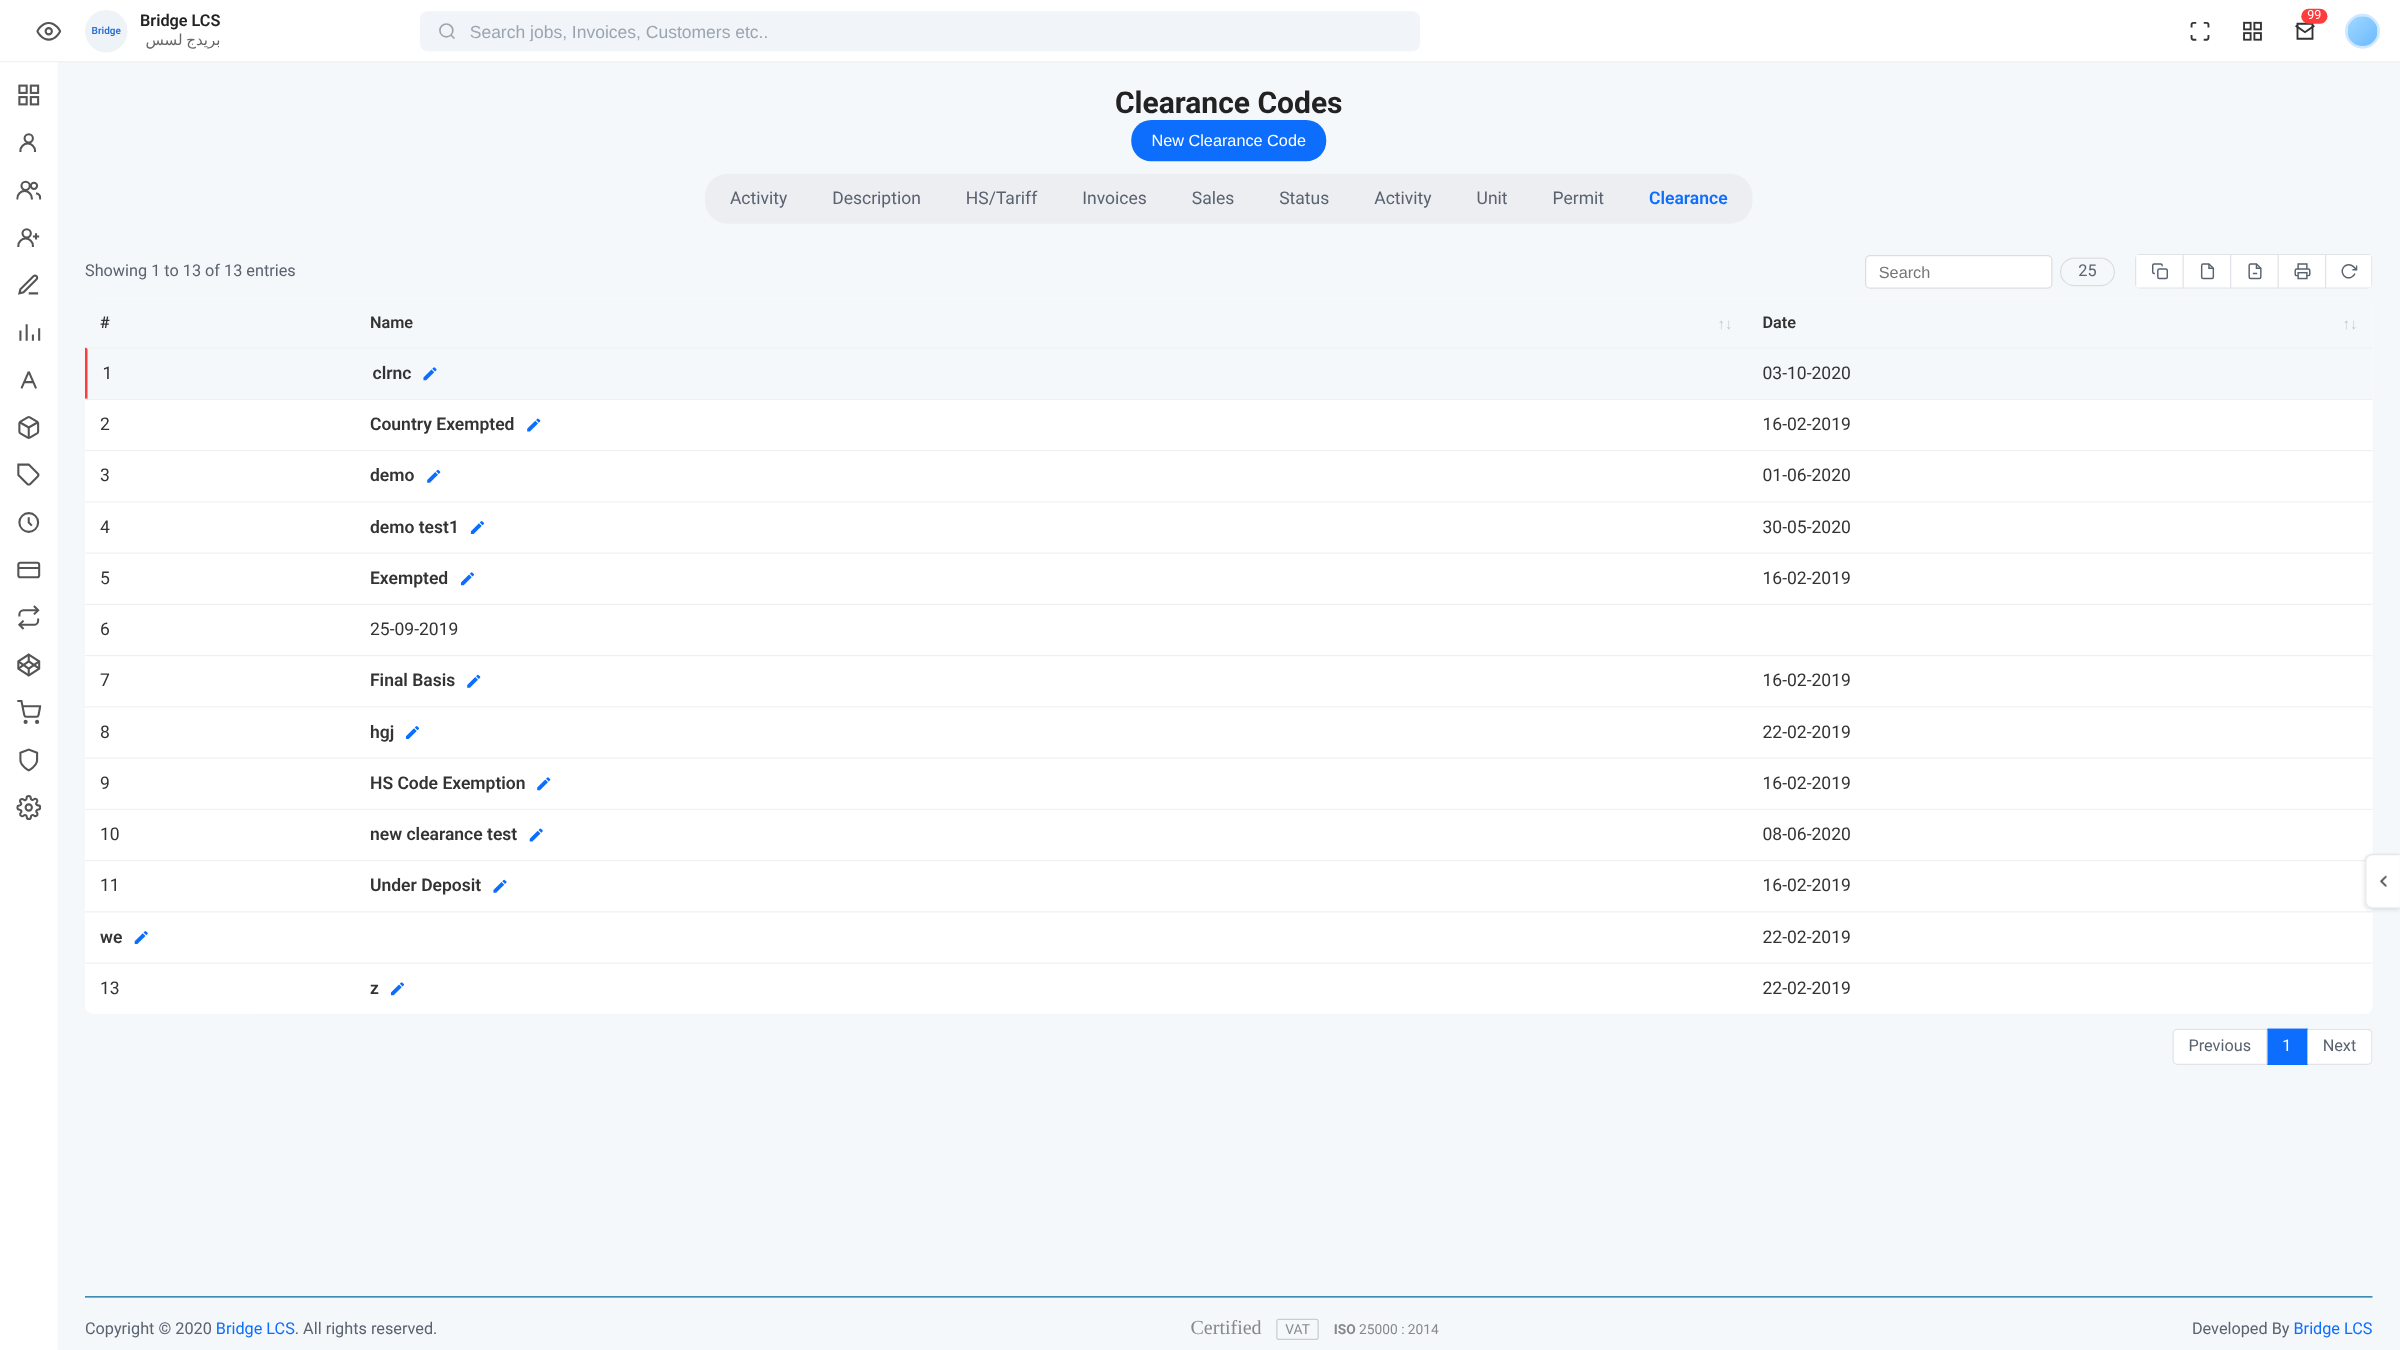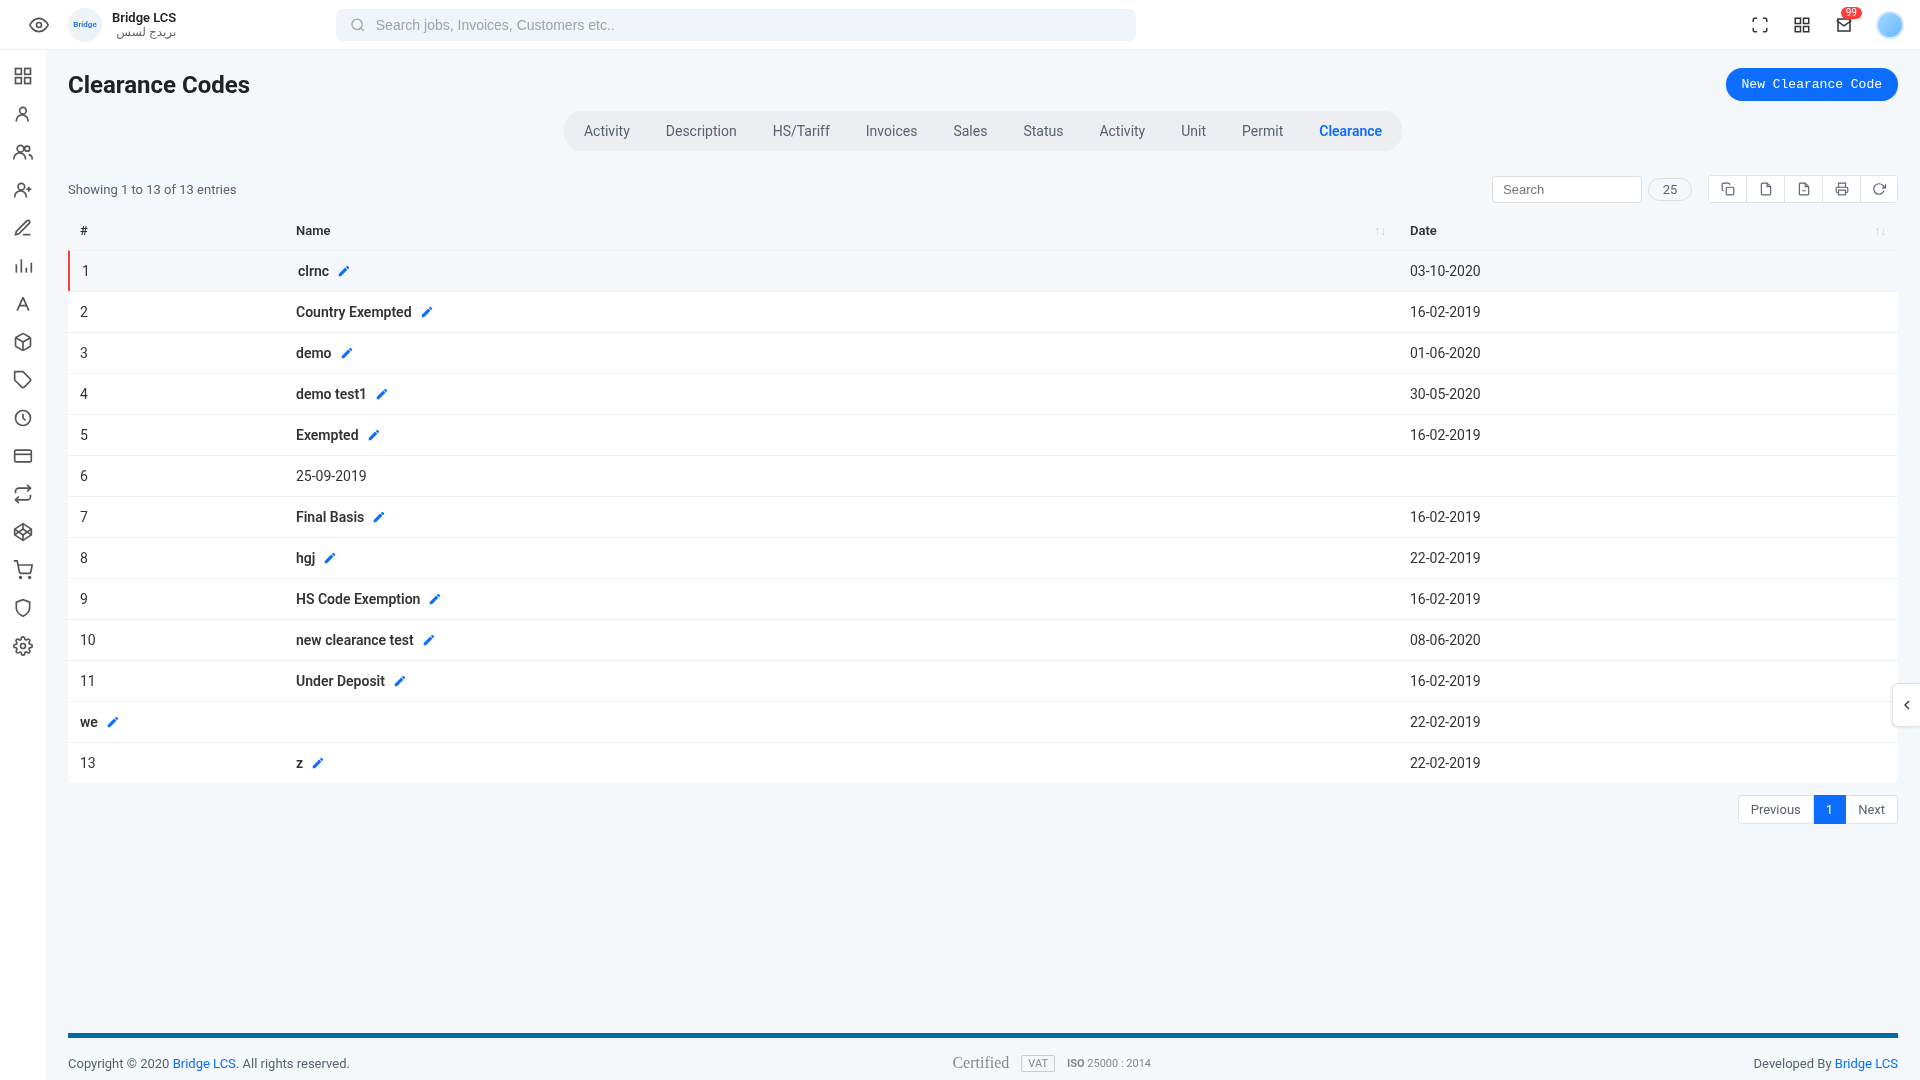--- a/index.html
+++ b/index.html
@@ -19,23 +19,23 @@
     .hr-icon { width: 20px; height: 20px; display: flex; align-items: center; justify-content: center; color: #333; position: relative; }
     .badge { position: absolute; top: -8px; right: -8px; background: #ff3b3b; color: #fff; font-size: 10px; border-radius: 10px; padding: 1px 5px; line-height: 1; }
     .avatar { width: 28px; height: 28px; border-radius: 50%; background: linear-gradient(135deg,#a0d8ff,#6abaff); border: 2px solid #d0e8ff; }
     
     .layout { display: flex; height: calc(100% - 50px); }
     .sidebar { width: 46px; background: #fff; display: flex; flex-direction: column; align-items: center; gap: 18px; padding-top: 16px; }
     .sidebar .icon { color: #555; cursor: pointer; }
     .sidebar .icon svg { width: 20px; height: 20px; }
     
     .main { flex: 1; padding: 18px 22px 0 22px; display: flex; flex-direction: column; position: relative; }
-    .page-title-row { display: flex; align-items: center; justify-content: space-between; }
+    .page-title-row { display: flex; align-items: center; justify-content: flex-start; flex-direction: column; }
     .page-title { font-size: 24px; font-weight: 700; color: #222; }
-    .new-btn { background: #0d6efd; color: #fff; border: none; padding: 9px 16px; border-radius: 16px; font-size: 13px; font-weight: 500; cursor: pointer; font-family: Liberation Mono, monospace; }
+    .new-btn { background: #0d6efd; color: #fff; border: none; padding: 9px 16px; border-radius: 16px; font-size: 13px; font-weight: 500; cursor: pointer; }
     
     .tabs { display: flex; justify-content: center; margin-top: 10px; }
     .tab-group { display: flex; background: #eceef1; border-radius: 18px; padding: 2px; }
     .tab { padding: 10px 18px; font-size: 14px; color: #5a6270; cursor: pointer; border-radius: 16px; }
     .tab.active { color: #0d6efd; font-weight: 600; }
     
     .table-controls { display: flex; align-items: center; justify-content: space-between; margin-top: 24px; font-size: 13px; color: #5a6270; }
     .controls-right { display: flex; align-items: center; gap: 6px; }
     .tbl-search { border: 1px solid #ddd; border-radius: 4px; padding: 5px 10px; font-size: 13px; width: 150px; outline: none; }
     .page-size { border: 1px solid #ddd; border-radius: 16px; padding: 3px 12px; font-size: 13px; width: 44px; text-align: center; }
@@ -56,21 +56,21 @@
     .td-name { font-weight: 600; display: flex; align-items: center; gap: 8px; }
     .edit-icon { color: #0d6efd; cursor: pointer; font-weight: normal; }
     
     .pagination { display: flex; justify-content: flex-end; margin-top: 12px; gap: 0; }
     .pg { border: 1px solid #e0e3e7; background: #fff; padding: 6px 12px; font-size: 13px; color: #5a6270; cursor: pointer; }
     .pg.active { background: #0d6efd; color: #fff; border-color: #0d6efd; }
     .pg:first-child { border-radius: 4px 0 0 4px; }
     .pg:last-child { border-radius: 0 4px 4px 0; }
     .pg + .pg { border-left: none; }
     
-    .footer { margin-top: auto; padding: 16px 0 8px 0; border-top: 5px solid #0369a1; display: flex; align-items: center; justify-content: space-between; font-size: 13px; color: #5a6270; }
+    .footer { margin-top: auto; padding: 16px 0 8px 0; border-top: 1px solid #0369a1; display: flex; align-items: center; justify-content: space-between; font-size: 13px; color: #5a6270; }
     .footer a { color: #0d6efd; text-decoration: none; }
     .footer-center { display: flex; align-items: center; gap: 12px; color: #888; }
     .chip { border: 1px solid #ccc; padding: 1px 6px; font-size: 11px; border-radius: 2px; }
     
     .right-chevron { position: fixed; right: 0; top: 50%; transform: translateY(-50%); width: 28px; height: 44px; background: #fff; border: 1px solid #e0e3e7; border-right: none; border-radius: 6px 0 0 6px; display: flex; align-items: center; justify-content: center; color: #333; cursor: pointer; box-shadow: -1px 1px 3px rgba(0,0,0,.08); top: 705px; }
     
     svg { display: block; }
   </style>
 </head>
 <body>

